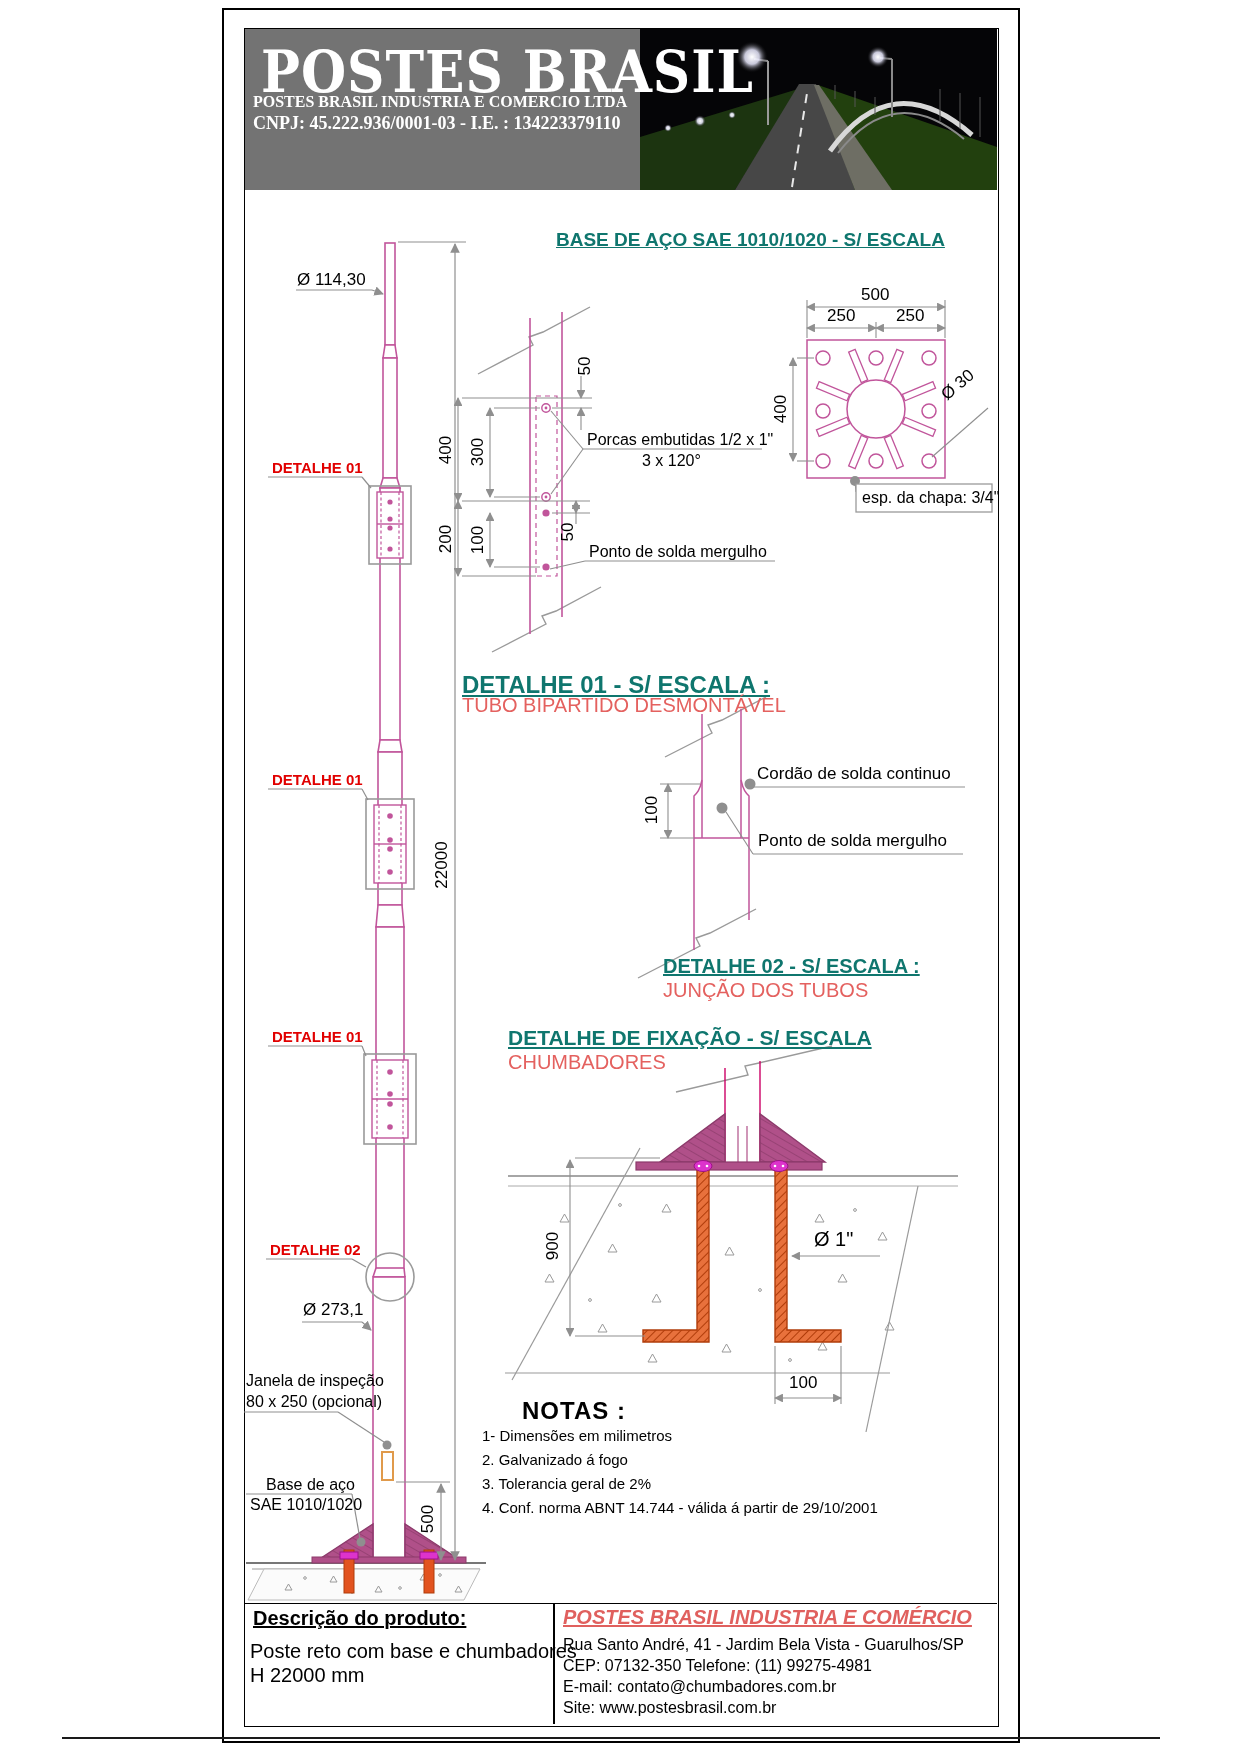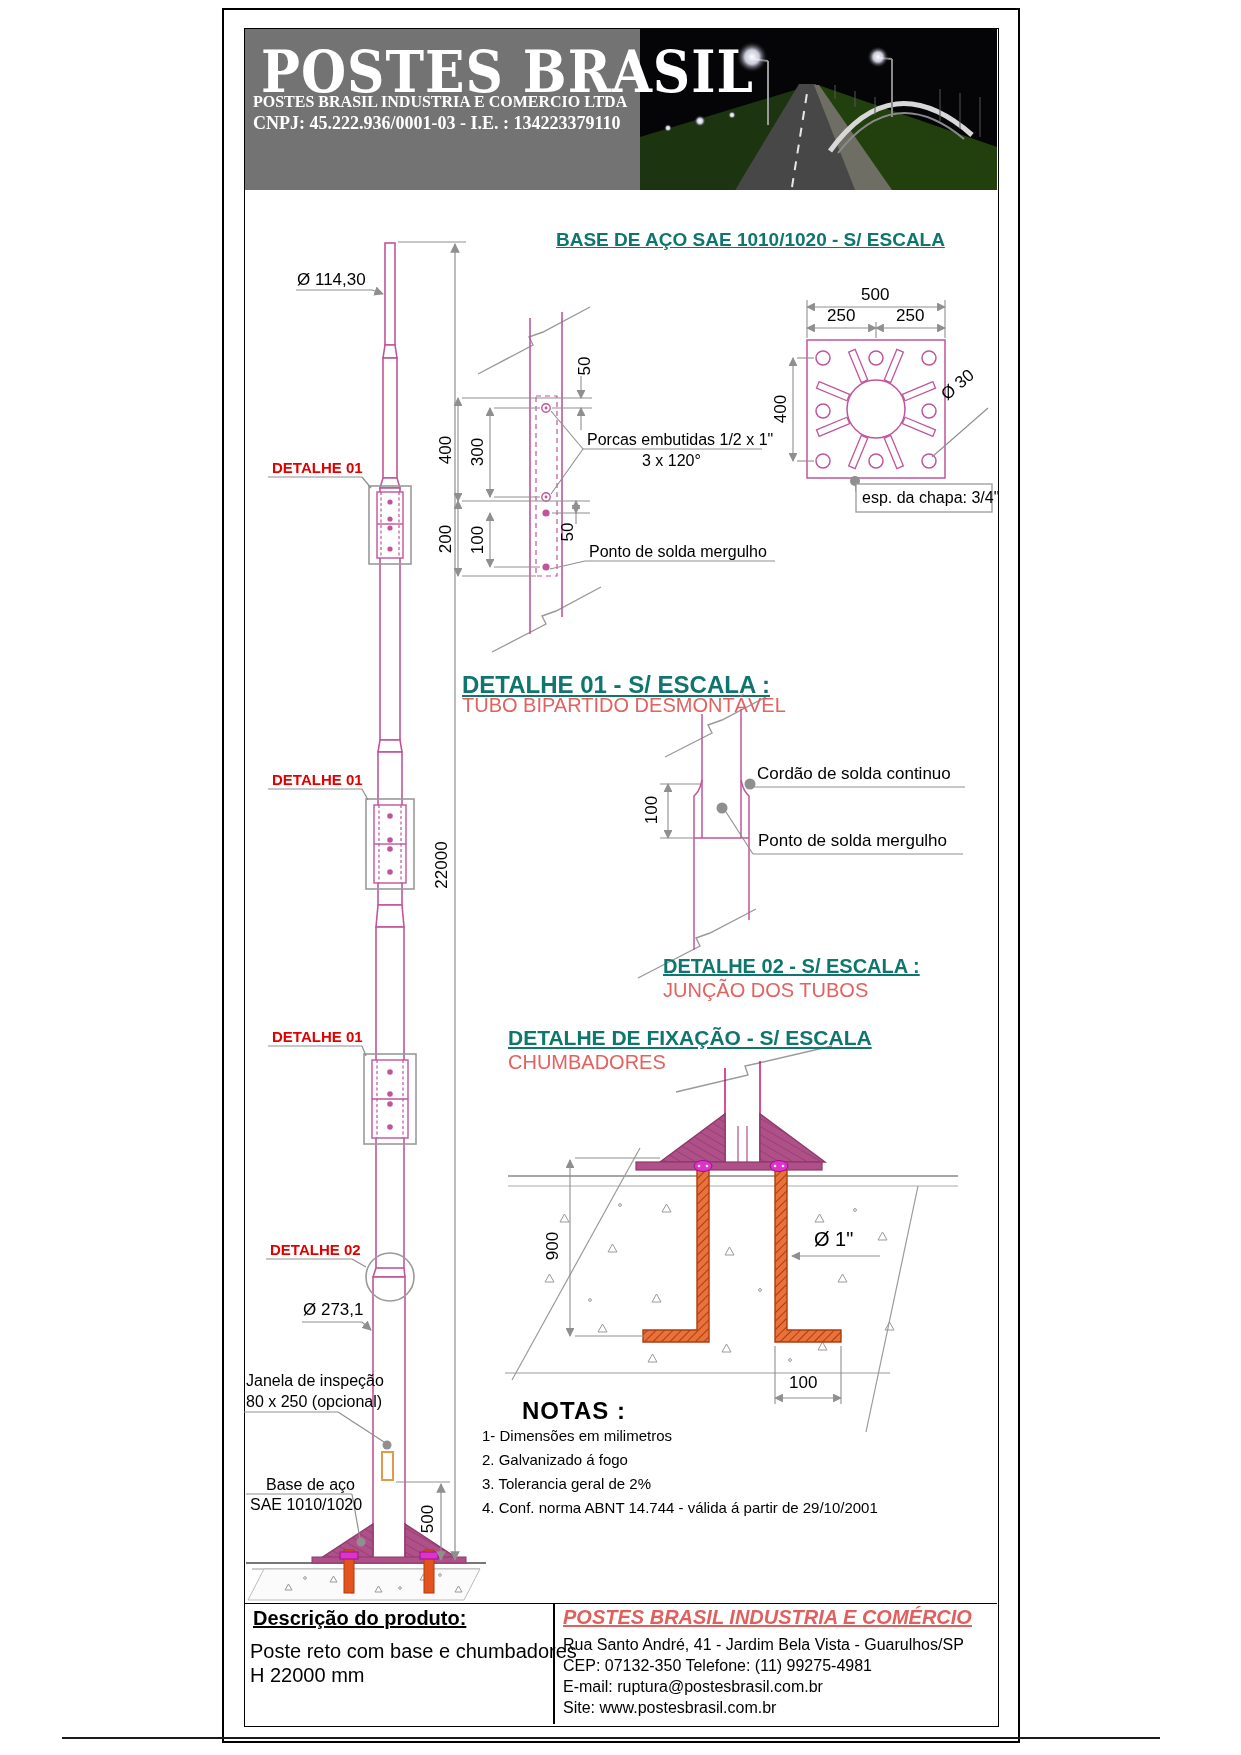--- a/index.html
+++ b/index.html
@@ -425,16 +425,16 @@
   <div class="abs nota" style="left:482px;top:1499px;">4. Conf. norma ABNT 14.744 - válida á partir de 29/10/2001</div>
 
   <div class="abs" id="footer-divider-top"></div>
   <div class="abs" id="footer-divider-mid"></div>
   <div class="abs" id="desc-h">Descrição do produto:</div>
   <div class="abs desc-line" style="left:250px;top:1640px;">Poste reto com base e chumbadores</div>
   <div class="abs desc-line" style="left:250px;top:1664px;">H 22000 mm</div>
   <div class="abs" id="foot-company">POSTES BRASIL INDUSTRIA E COMÉRCIO</div>
   <div class="abs foot-line" style="left:563px;top:1636px;">Rua Santo André, 41 - Jardim Bela Vista - Guarulhos/SP</div>
   <div class="abs foot-line" style="left:563px;top:1657px;">CEP: 07132-350 Telefone: (11) 99275-4981</div>
-  <div class="abs foot-line" style="left:563px;top:1678px;">E-mail: ruptura@postesbrasil.com.br</div>
+  <div class="abs foot-line" style="left:563px;top:1678px;">E-mail: contato@chumbadores.com.br</div>
   <div class="abs foot-line" style="left:563px;top:1699px;">Site: www.postesbrasil.com.br</div>
 
 </div>
 
 </body></html>

